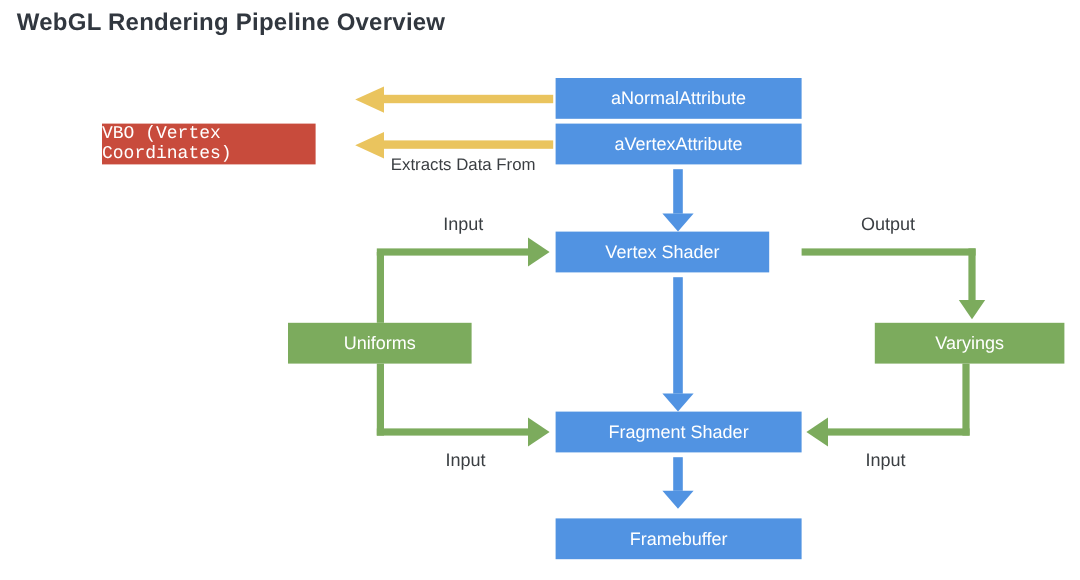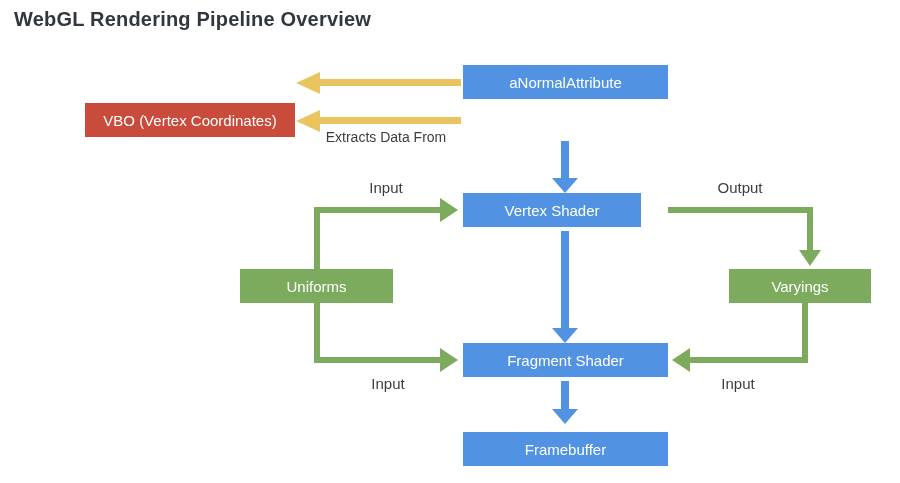--- a/index.html
+++ b/index.html
@@ -32,26 +32,26 @@
     color: var(--box-text, #ffffff);
     font-size: 15px;
     height: 34px;
   }
   .node.red   { background: var(--box-red,   #C84B3C); }
   .node.blue  { background: var(--box-blue,  #5193E2); }
   .node.green { background: var(--box-green, #7CAB5D); }
 
   
   .n-vbo-normals      { left: 85px;  top: 65px;  width: 210px; }
-  .n-vbo-coords       { left: 85px;  top: 103px; width: 210px; }
+  .n-vbo-coords       { left: 85px;  top: 103px; width: 178px; font-family: Liberation Mono, monospace; }
   .n-anormal          { left: 463px; top: 65px;  width: 205px; }
   .n-avertex          { left: 463px; top: 103px; width: 205px; }
   .n-vertex-shader    { left: 463px; top: 193px; width: 178px; }
   .n-uniforms         { left: 240px; top: 269px; width: 153px; }
-  .n-varyings         { left: 729px; top: 269px; width: 142px; }
+  .n-varyings         { left: 729px; top: 269px; width: 158px; }
   .n-fragment-shader  { left: 463px; top: 343px; width: 205px; }
   .n-framebuffer      { left: 463px; top: 432px; width: 205px; }
 
   
   .shaft { position: absolute; }
   .shaft.yellow { background: var(--arrow-yellow, #EAC45E); }
   .shaft.blue   { background: var(--box-blue,   #5193E2); }
   .shaft.green  { background: var(--box-green,  #7CAB5D); }
 
   
@@ -95,20 +95,23 @@
 
 <div class="canvas">
 
   <div class="title">WebGL Rendering Pipeline Overview</div>
 
   <div class="node red n-vbo-coords">
     <span>VBO (Vertex Coordinates)</span>
   </div>
   <div class="node blue n-anormal">
     <span>aNormalAttribute</span>
+  </div>
+  <div class="node blue n-avertex">
+    <span>aVertexAttribute</span>
   </div>
   <div class="node blue n-vertex-shader">
     <span>Vertex Shader</span>
   </div>
   <div class="node green n-uniforms">
     <span>Uniforms</span>
   </div>
   <div class="node green n-varyings">
     <span>Varyings</span>
   </div>

